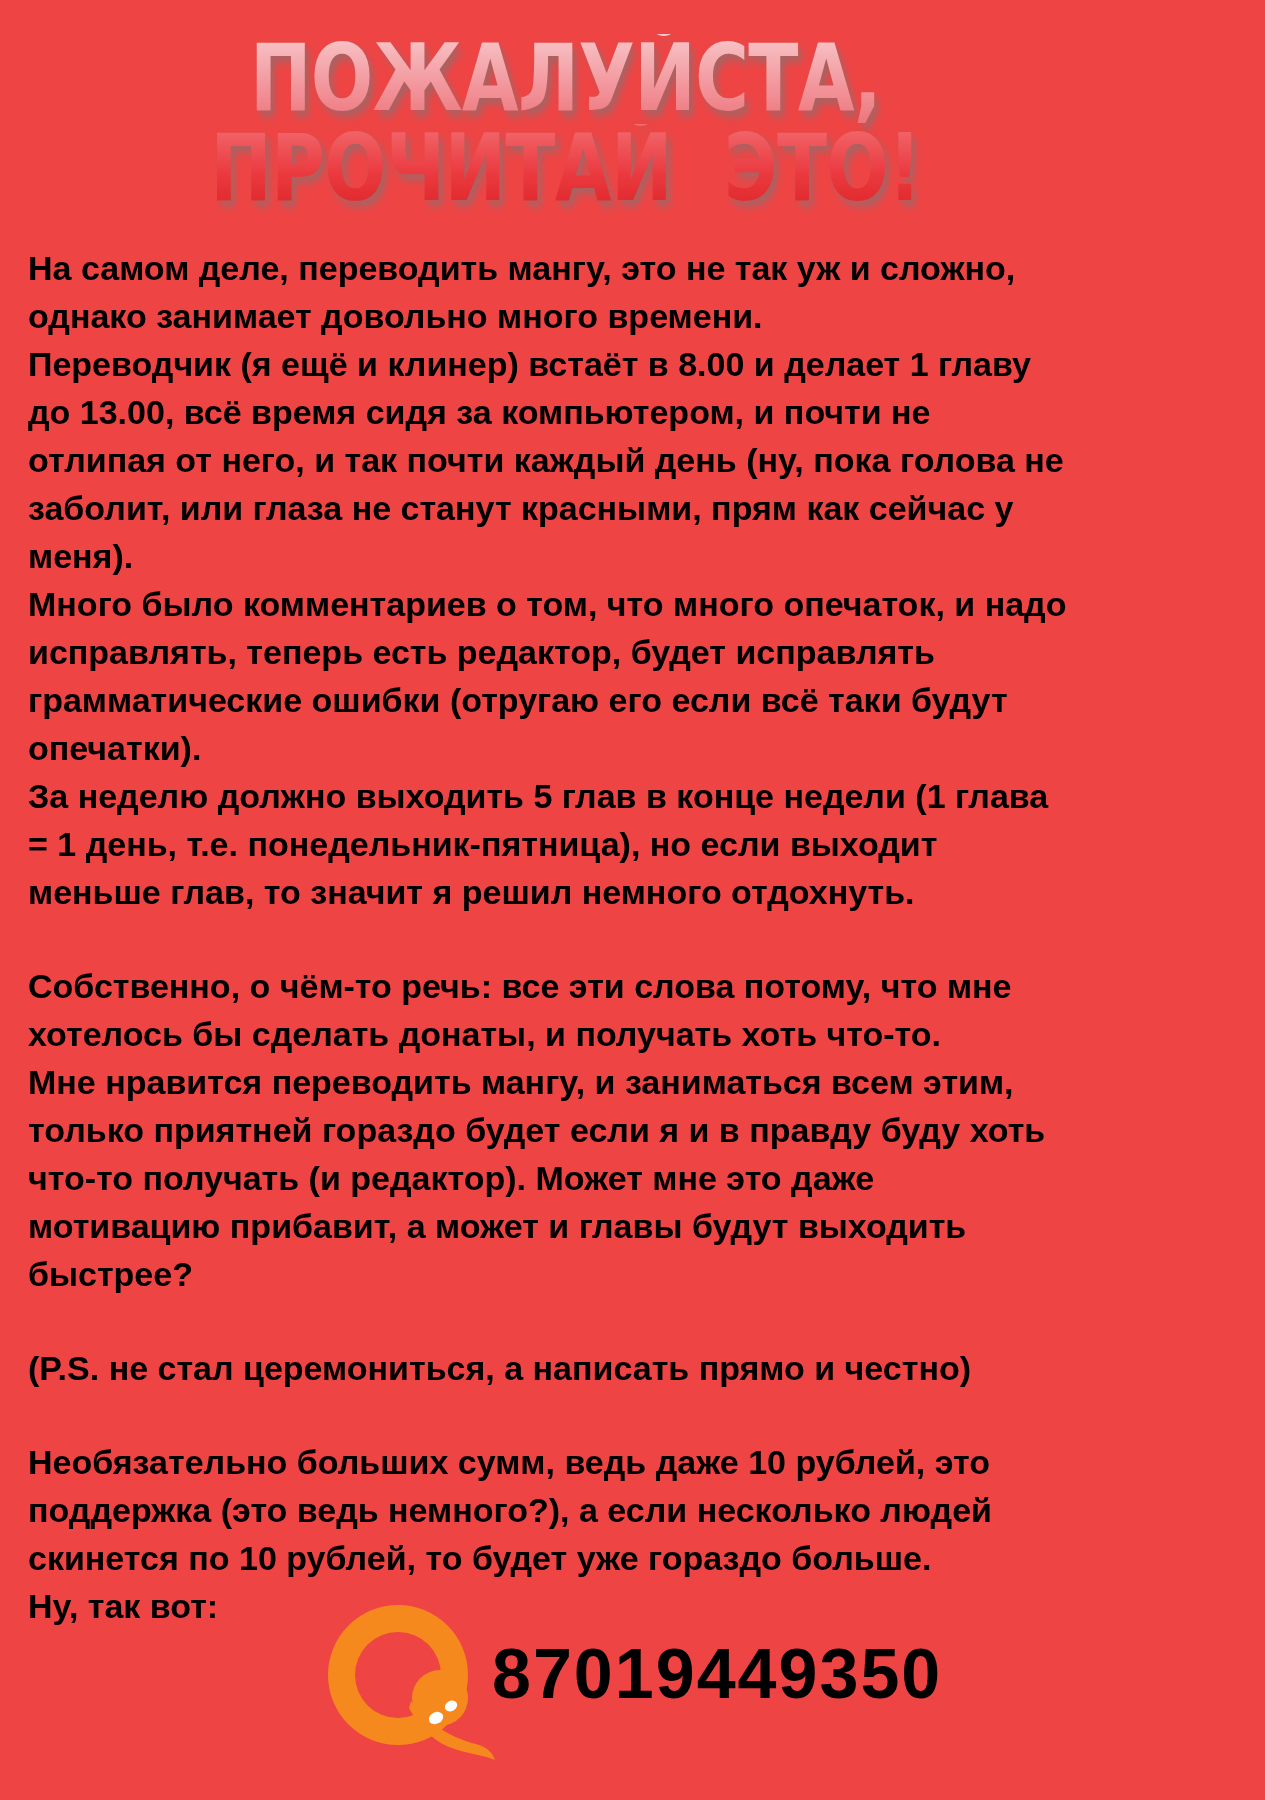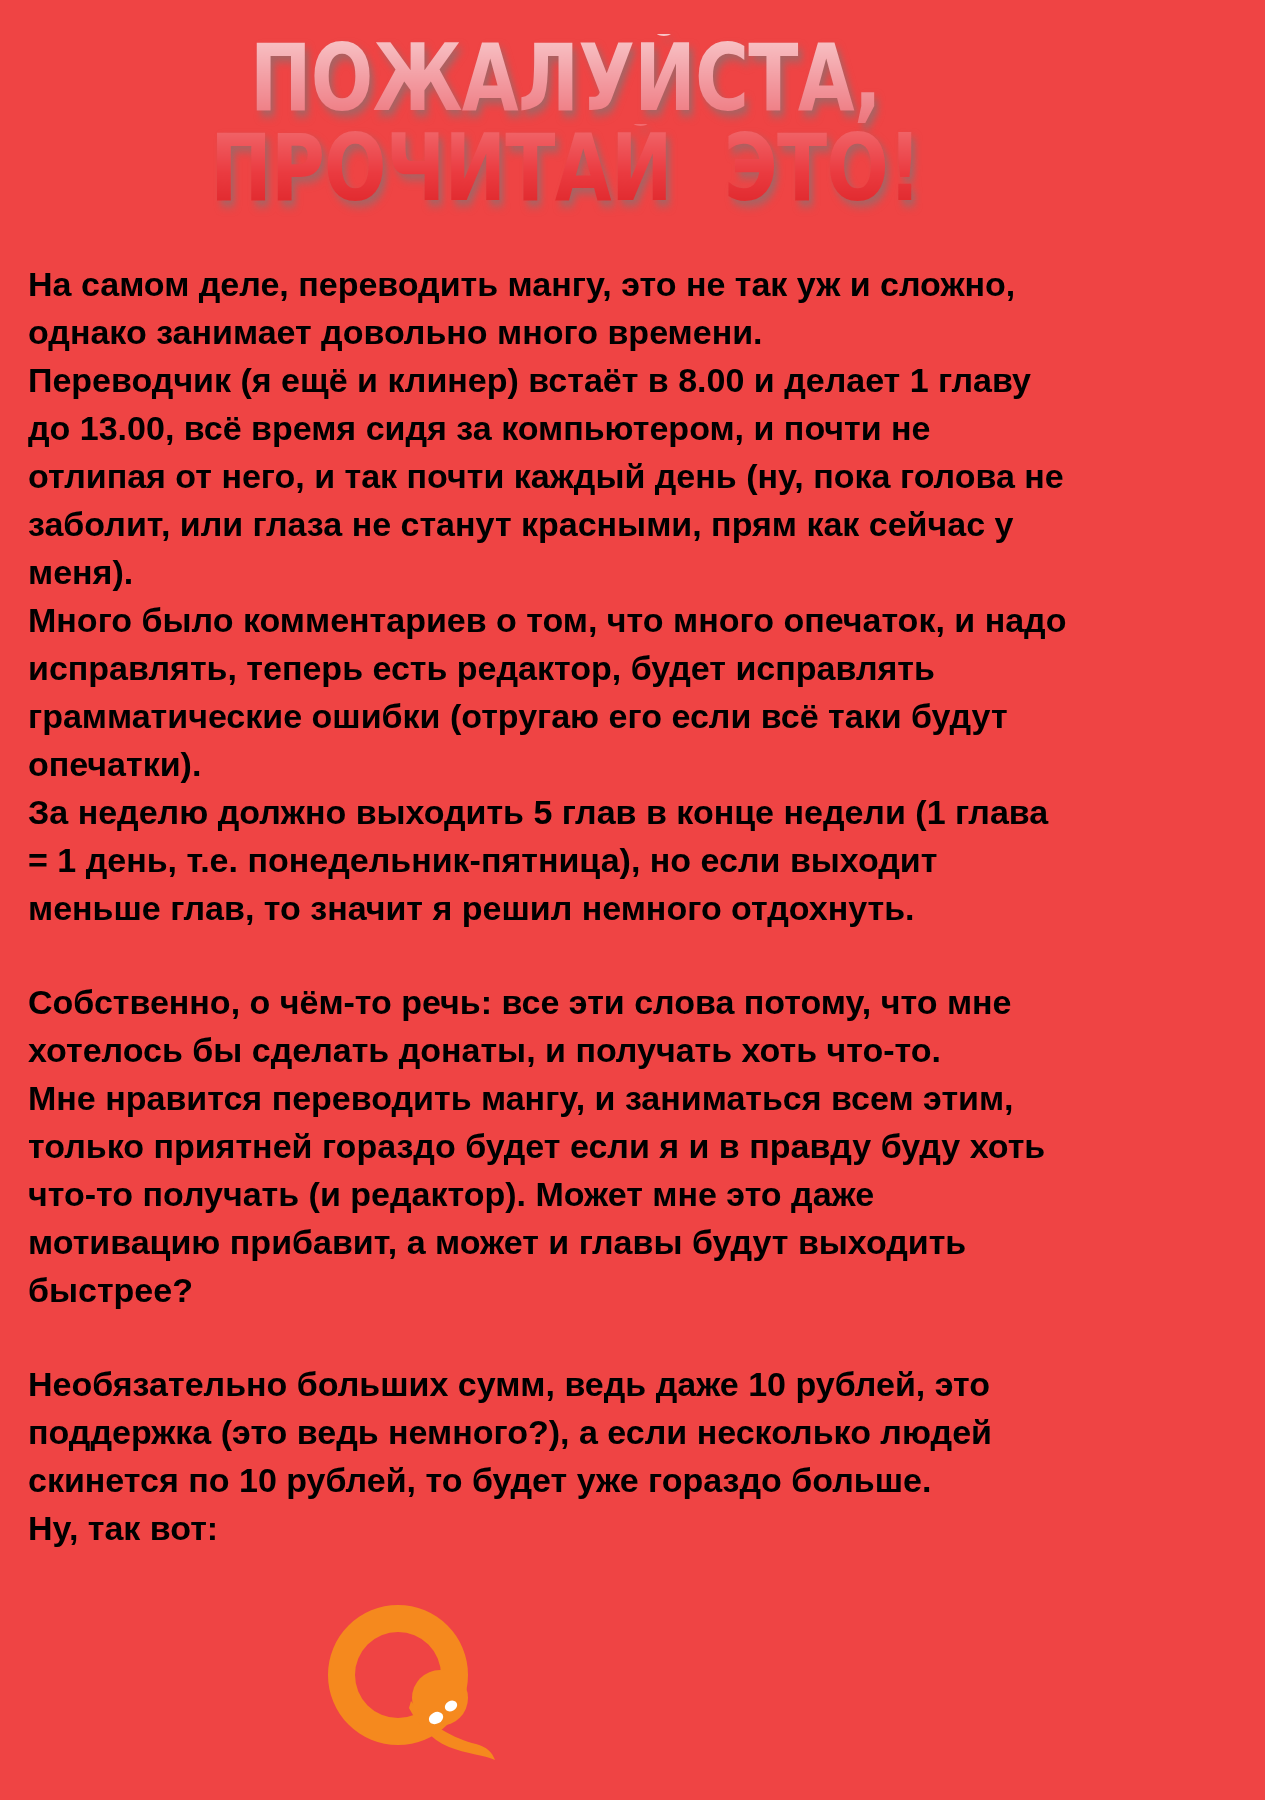--- a/index.html
+++ b/index.html
@@ -42,21 +42,21 @@
   .title-line-2 {
     background-image: linear-gradient(180deg,
       var(--title-line2-top) 0%, #ea3a3f 55%, var(--title-line2-bottom) 100%);
     word-spacing: 34px;
   }
 
   
   .body-text {
     position: absolute;
     left: 28px;
-    top: 260px;
+    top: 244px;
     width: 1237px;
     color: var(--body-text);
     font-size: 34px;
     line-height: 48px;
     font-weight: bold;
   }
   .body-paragraph {
     margin: 0 0 46px 0;     
     white-space: pre;        
   }
@@ -108,20 +108,21 @@
 За неделю должно выходить 5 глав в конце недели (1 глава
 = 1 день, т.е. понедельник-пятница), но если выходит
 меньше глав, то значит я решил немного отдохнуть.</p>
     <p class="body-paragraph">Собственно, о чём-то речь: все эти слова потому, что мне
 хотелось бы сделать донаты, и получать хоть что-то.
 Мне нравится переводить мангу, и заниматься всем этим,
 только приятней гораздо будет если я и в правду буду хоть
 что-то получать (и редактор). Может мне это даже
 мотивацию прибавит, а может и главы будут выходить
 быстрее?</p>
+    <p class="body-paragraph">(P.S. не стал церемониться, а написать прямо и честно)</p>
     <p class="body-paragraph">Необязательно больших сумм, ведь даже 10 рублей, это
 поддержка (это ведь немного?), а если несколько людей
 скинется по 10 рублей, то будет уже гораздо больше.
 Ну, так вот:</p>
   </div>
 
   <svg class="qiwi-logo" viewBox="0 0 185 185" xmlns="http://www.w3.org/2000/svg" aria-hidden="true">
 
     <path fill="currentColor" fill-rule="evenodd" d="M10 77 A70 70 0 1 0 150 77 A70 70 0 1 0 10 77 Z
              M37 77 A43 43 0 1 1 123 77 A43 43 0 1 1 37 77 Z"></path>
@@ -131,14 +132,15 @@
     <path fill="currentColor" d="M93 103
              C110 127, 137 141, 158 146
              C169 149, 174 154, 177 162
              C166 157, 148 156, 131 149
              C112 141, 99 125, 91 110 Z"></path>
 
     <ellipse fill="#ffffff" cx="133" cy="108" rx="6.5" ry="5" transform="rotate(-28 133 108)"></ellipse>
     <ellipse fill="#ffffff" cx="118" cy="120" rx="7.5" ry="5.8" transform="rotate(-28 118 120)"></ellipse>
   </svg>
 
+  <div class="phone-number">87019449350</div>
 
 </div>
 
 </body></html>

